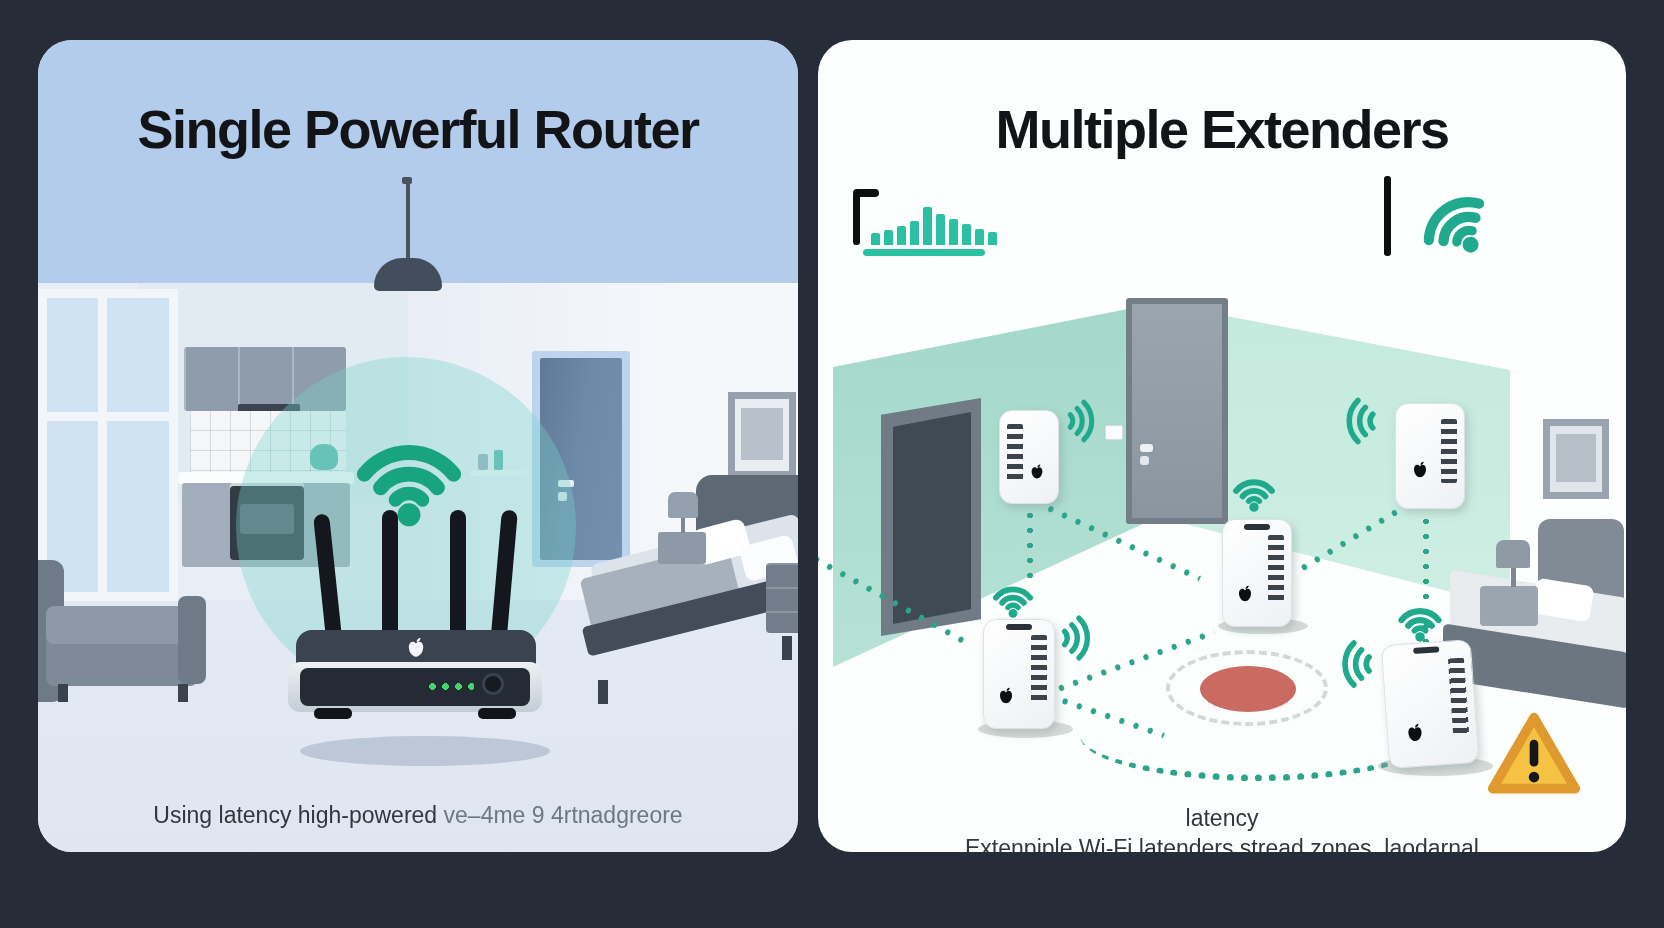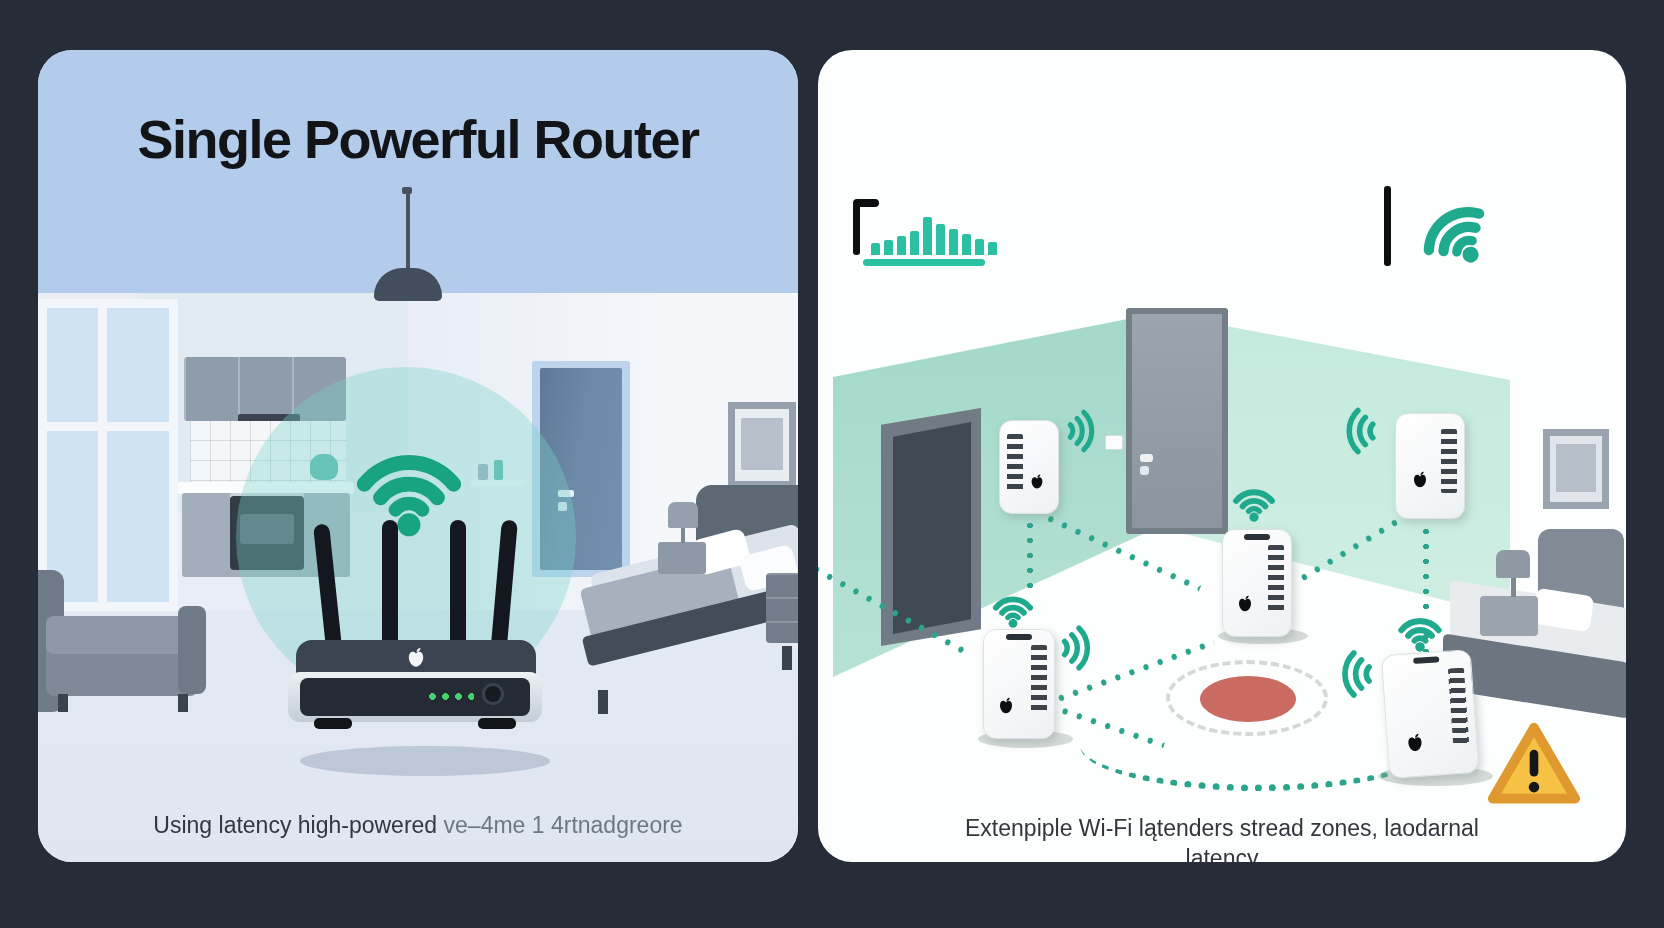--- a/index.html
+++ b/index.html
@@ -1,19 +1,19 @@
 <!DOCTYPE html>
 <html><head>
 <meta charset="utf-8">
 <style>
   html,body{margin:0;padding:0;background:#272d38;}
   #stage{position:relative;width:1664px;height:928px;background:#272d38;overflow:hidden;
          font-family:"Liberation Sans",sans-serif;}
   .abs{position:absolute;}
-  .card{position:absolute;top:50px;height:812px;border-radius:34px;overflow:hidden;}
+  .card{position:absolute;top:40px;height:812px;border-radius:34px;overflow:hidden;}
   #left-card{left:38px;width:760px;background:#e9eef6;}
   #right-card{left:818px;width:808px;background:#fdfefe;}
   .panel-title{position:absolute;top:58px;left:0;width:100%;text-align:center;
     font-size:54px;font-weight:bold;color:#121418;letter-spacing:-1.5px;}
   
   #lp-bluewall{left:0;top:0;width:760px;height:243px;background:#b4ccec;}
   #lp-kitchenwall{left:100px;top:243px;width:270px;height:220px;background:#dde9ee;opacity:.65;}
   #lp-rightlight{left:380px;top:243px;width:380px;height:400px;
     background:linear-gradient(90deg,rgba(255,255,255,0) 0%,rgba(255,255,255,.55) 70%);}
   #lp-floor{left:0;top:560px;width:760px;height:252px;background:linear-gradient(180deg,#e4eaf4,#dfe6f1);}
@@ -273,28 +273,29 @@
         <use href="#sym-apple" width="24" height="24"></use>
       </svg>
     <div id="lp-router-base" class="abs"></div>
     <div id="lp-router-face" class="abs"></div>
     <div id="lp-router-leds" class="abs"></div>
     <div id="lp-router-knob" class="abs"></div>
     <div id="lp-router-foot1" class="abs"></div>
     <div id="lp-router-foot2" class="abs"></div>
 
     <div id="lp-caption" class="caption">
-      <div><span>Using latency high-powered </span><span class="cap-tail">ve–4me 1 4rtnadgreore</span></div>
+      <div><span>Using latency high-powered </span><span class="cap-tail">ve–4me 9 4rtnadgreore</span></div>
     </div>
   </div>
 
   <div id="right-card" class="card">
     <div id="rp-wallA" class="abs"></div>
     <div id="rp-wallB" class="abs"></div>
 
+    <div class="panel-title">Multiple Extenders</div>
 
     <div id="rp-charticon" class="abs">
       <div id="rp-ci-bracket-v" class="abs"></div>
       <div id="rp-ci-bracket-h" class="abs"></div>
       <div id="rp-ci-bars" class="abs">
           <div class="cbar" style="height: 12px;"></div>
           <div class="cbar" style="height: 15px;"></div>
           <div class="cbar" style="height: 19px;"></div>
           <div class="cbar" style="height: 24px;"></div>
           <div class="cbar" style="height: 38px;"></div>
@@ -403,18 +404,18 @@
         </svg>
     </div>
 
     <svg id="rp-warning" class="abs" viewBox="0 0 100 100">
       <path d="M50 10 L93 84 L7 84 Z" fill="#f6c244" stroke="#e0992e" stroke-width="10" stroke-linejoin="round"></path>
       <rect x="45.5" y="33" width="9" height="28" rx="4.5" fill="#15171a"></rect>
       <circle cx="50" cy="72" r="5.5" fill="#15171a"></circle>
     </svg>
 
     <div id="rp-caption" class="caption">
+      <div>latency</div>
       <div>Extenpiple Wi-Fi lątenders  stread zones, laodarnal</div>
-      <div>latency</div>
     </div>
   </div>
 
 </div>
 
 </body></html>

